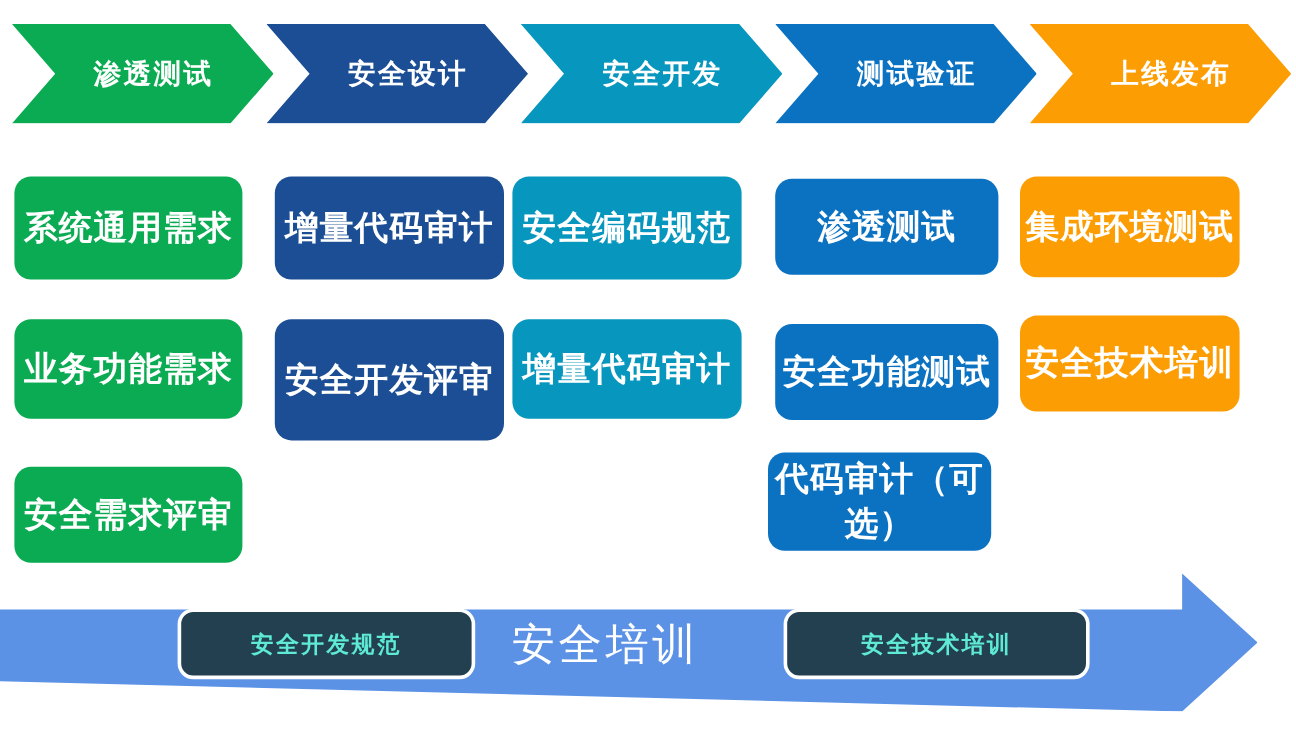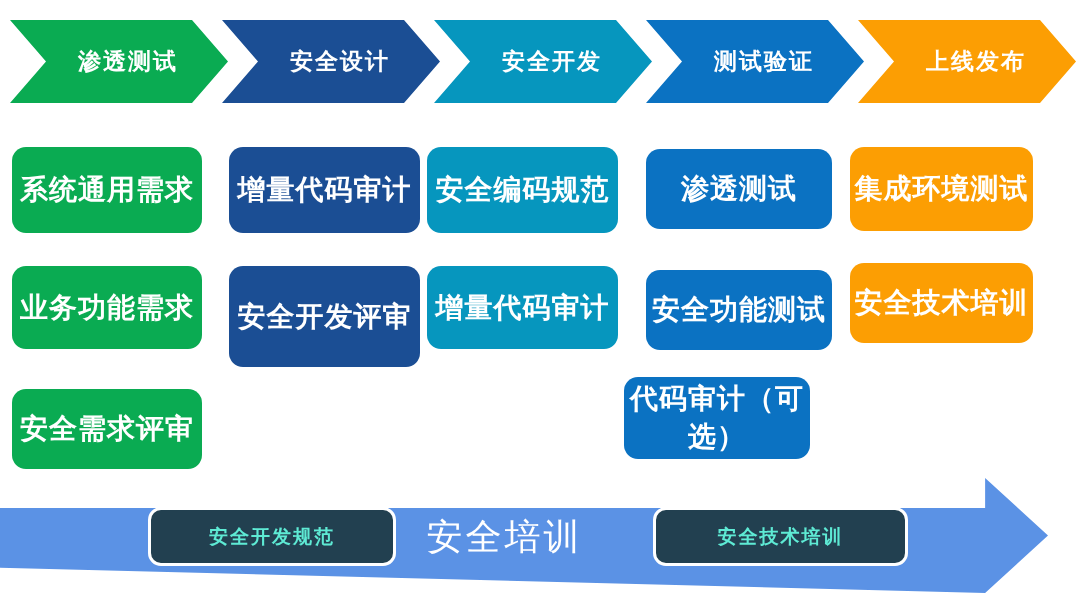--- a/index.html
+++ b/index.html
@@ -88,21 +88,21 @@
   <div class="box c-teal" style="left:427px;top:266px;width:191px;height:83px;">
     <span>增量代码审计</span>
   </div>
 
   <div class="box c-blue" style="left:646px;top:149px;width:186px;height:80px;">
     <span>渗透测试</span>
   </div>
   <div class="box c-blue" style="left:646px;top:270px;width:186px;height:80px;">
     <span>安全功能测试</span>
   </div>
-  <div class="box c-blue" style="left:624px;top:377px;width:186px;height:82px;">
+  <div class="box c-blue" style="left:640px;top:377px;width:186px;height:82px;">
     <span>代码审计（可选）</span>
   </div>
 
   <div class="box c-orange" style="left:850px;top:147px;width:183px;height:84px;text-align:center;">
     <span>集成环境测试</span>
   </div>
   <div class="box c-orange" style="left:850px;top:263px;width:183px;height:80px;">
     <span>安全技术培训</span>
   </div>
 

